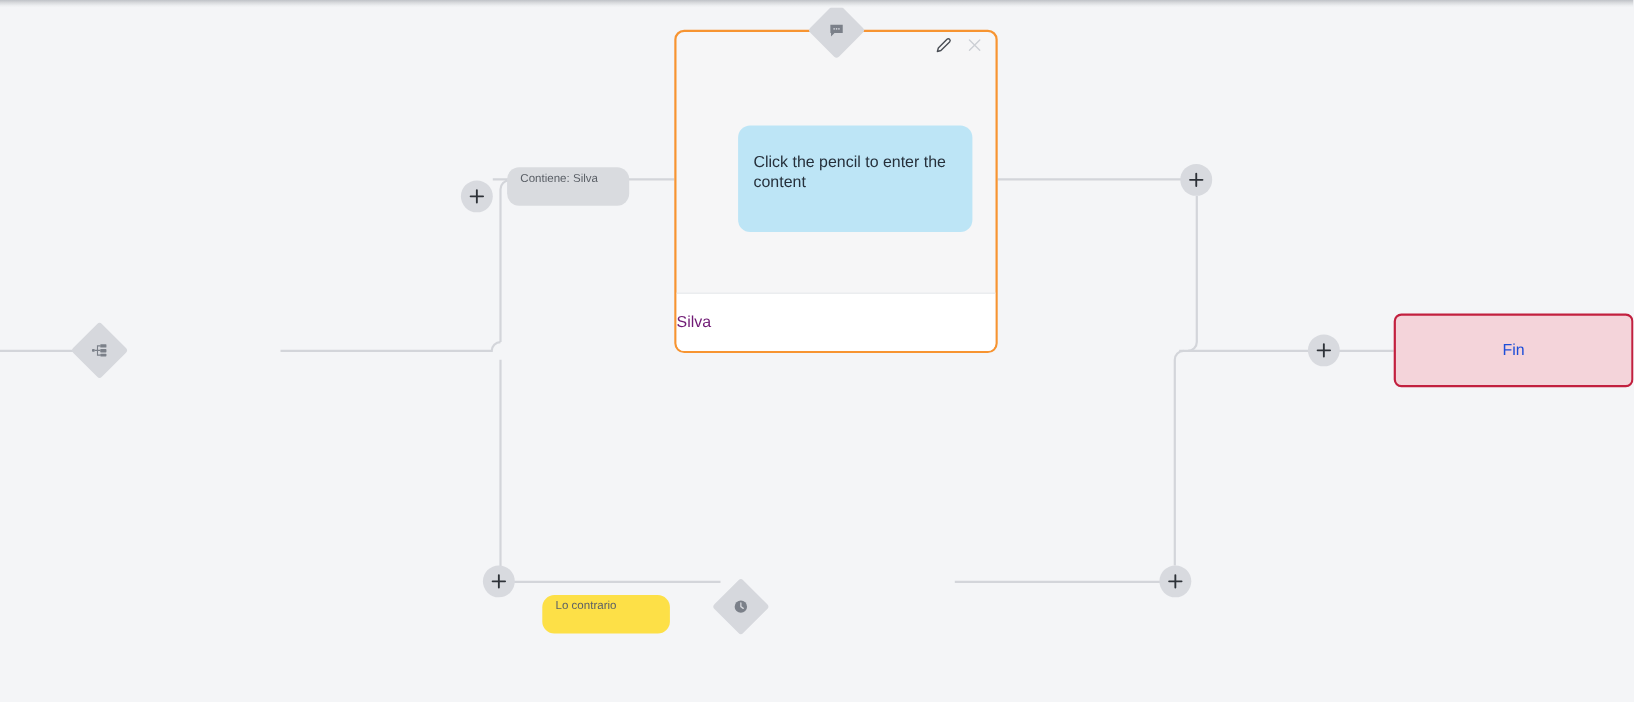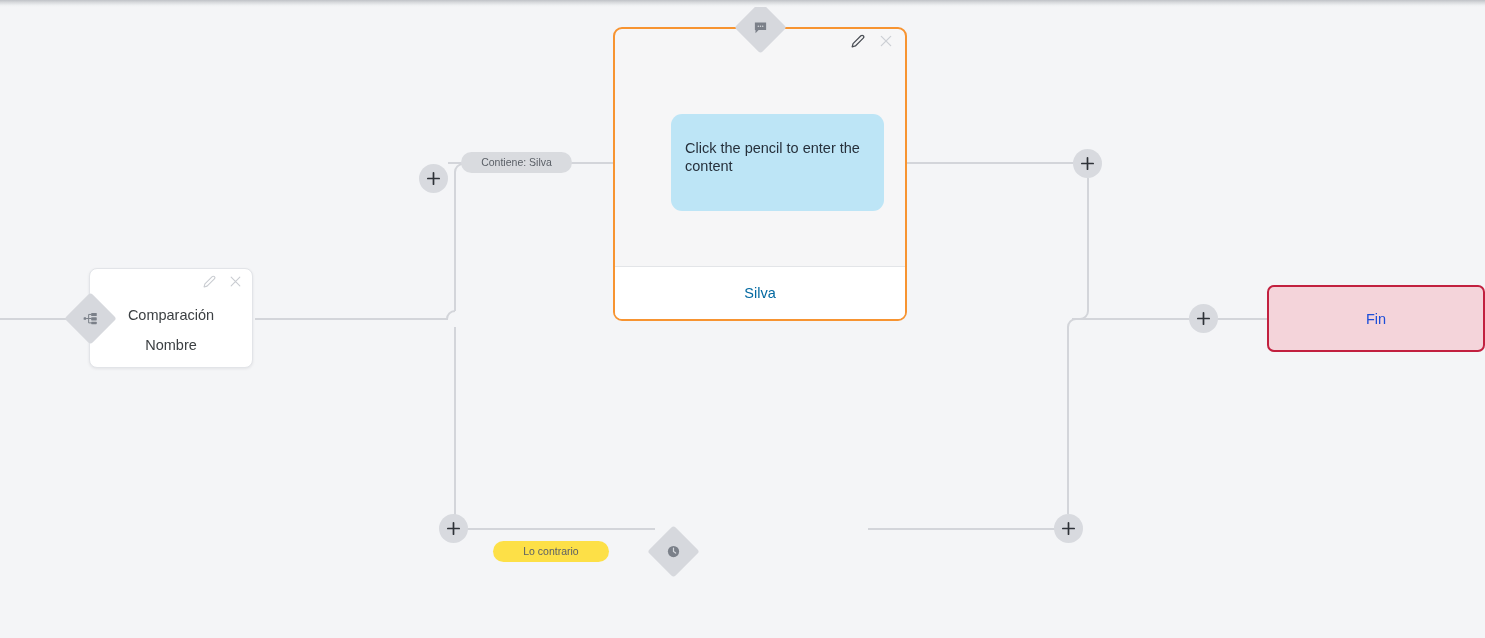--- a/index.html
+++ b/index.html
@@ -106,23 +106,22 @@
     color: #26303b;
     font-size: 14.5px;
     line-height: 1.22;
     box-sizing: border-box;
   }
   .card-msg .footer {
     position: absolute;
     left: 0; right: 0; bottom: 0;
     background: #ffffff;
     border-top: 1px solid #e3e5e8;
-    text-align: center;
-    font-size: 14.5px;
-    color: #0369a1;
+    font-size: 14.5px;
+    color: #701a75;
   }
 
   
   #node-msg-top {
     left: 613px; top: 27px;
     width: 294px; height: 294px;
   }
   #node-msg-top .bubble {
     position: absolute;
     left: 56px; top: 85px;
@@ -181,23 +180,22 @@
   }
   .plus svg { display: block; }
 
   
   .edge-label {
     position: absolute;
     z-index: 6;
     font-size: 10.5px;
     color: #5a5f66;
     border-radius: 11px;
-    height: 21px;
+    height: 35px;
     line-height: 21px;
-    text-align: center;
     white-space: nowrap;
     padding: 0 12px;
     box-sizing: border-box;
   }
   .edge-label.grey { background: #d9dbdf; }
   .edge-label.white { background: #fde047; }
 
   .icon-pencil svg, .icon-x svg { display: block; }
 </style>
 </head>
@@ -222,38 +220,20 @@
 
     <path d="M907,163 H1088"></path>
     <path d="M1088,178 V311 a8,8 0 0 1 -8,8"></path>
 
     <path d="M1072,319 H1267"></path>
 
     <path d="M868,529 H1068"></path>
     <path d="M1068,514 V327 a8,8 0 0 1 8,-8"></path>
   </svg>
 
-  <div class="node" style="left:89px; top:268px;">
-    <div class="card-compare">
-      <div class="toolrow">
-        <span class="icon-pencil" title="edit">
-          <svg width="13" height="13" viewBox="0 0 24 24" fill="none" stroke="#c9ccd1" stroke-width="2" stroke-linecap="round" stroke-linejoin="round">
-            <path d="M17 3a2.8 2.8 0 1 1 4 4L7.5 20.5 2 22l1.5-5.5z"></path>
-          </svg>
-        </span>
-        <span class="icon-x" title="close">
-          <svg width="13" height="13" viewBox="0 0 24 24" fill="none" stroke="#c9ccd1" stroke-width="2" stroke-linecap="round">
-            <path d="M4 4 L20 20 M20 4 L4 20"></path>
-          </svg>
-        </span>
-      </div>
-      <div class="ctitle">Comparación</div>
-      <div class="csub">Nombre</div>
-    </div>
-  </div>
 
   <div class="diamond" style="left:72px; top:300px;">
     <span class="dicon">
       <svg width="15" height="15" viewBox="0 0 24 24" fill="#7b8089">
         <rect x="1" y="10" width="4" height="4" rx="1"></rect>
         <rect x="13" y="3" width="9" height="5" rx="1"></rect>
         <rect x="13" y="10" width="9" height="5" rx="1"></rect>
         <rect x="13" y="17" width="9" height="4" rx="1"></rect>
         <path d="M5 12 h4 v-6.5 h4 M9 12 h4 M9 12 v7 h4" stroke="#7b8089" stroke-width="1.6" fill="none"></path>
       </svg>

